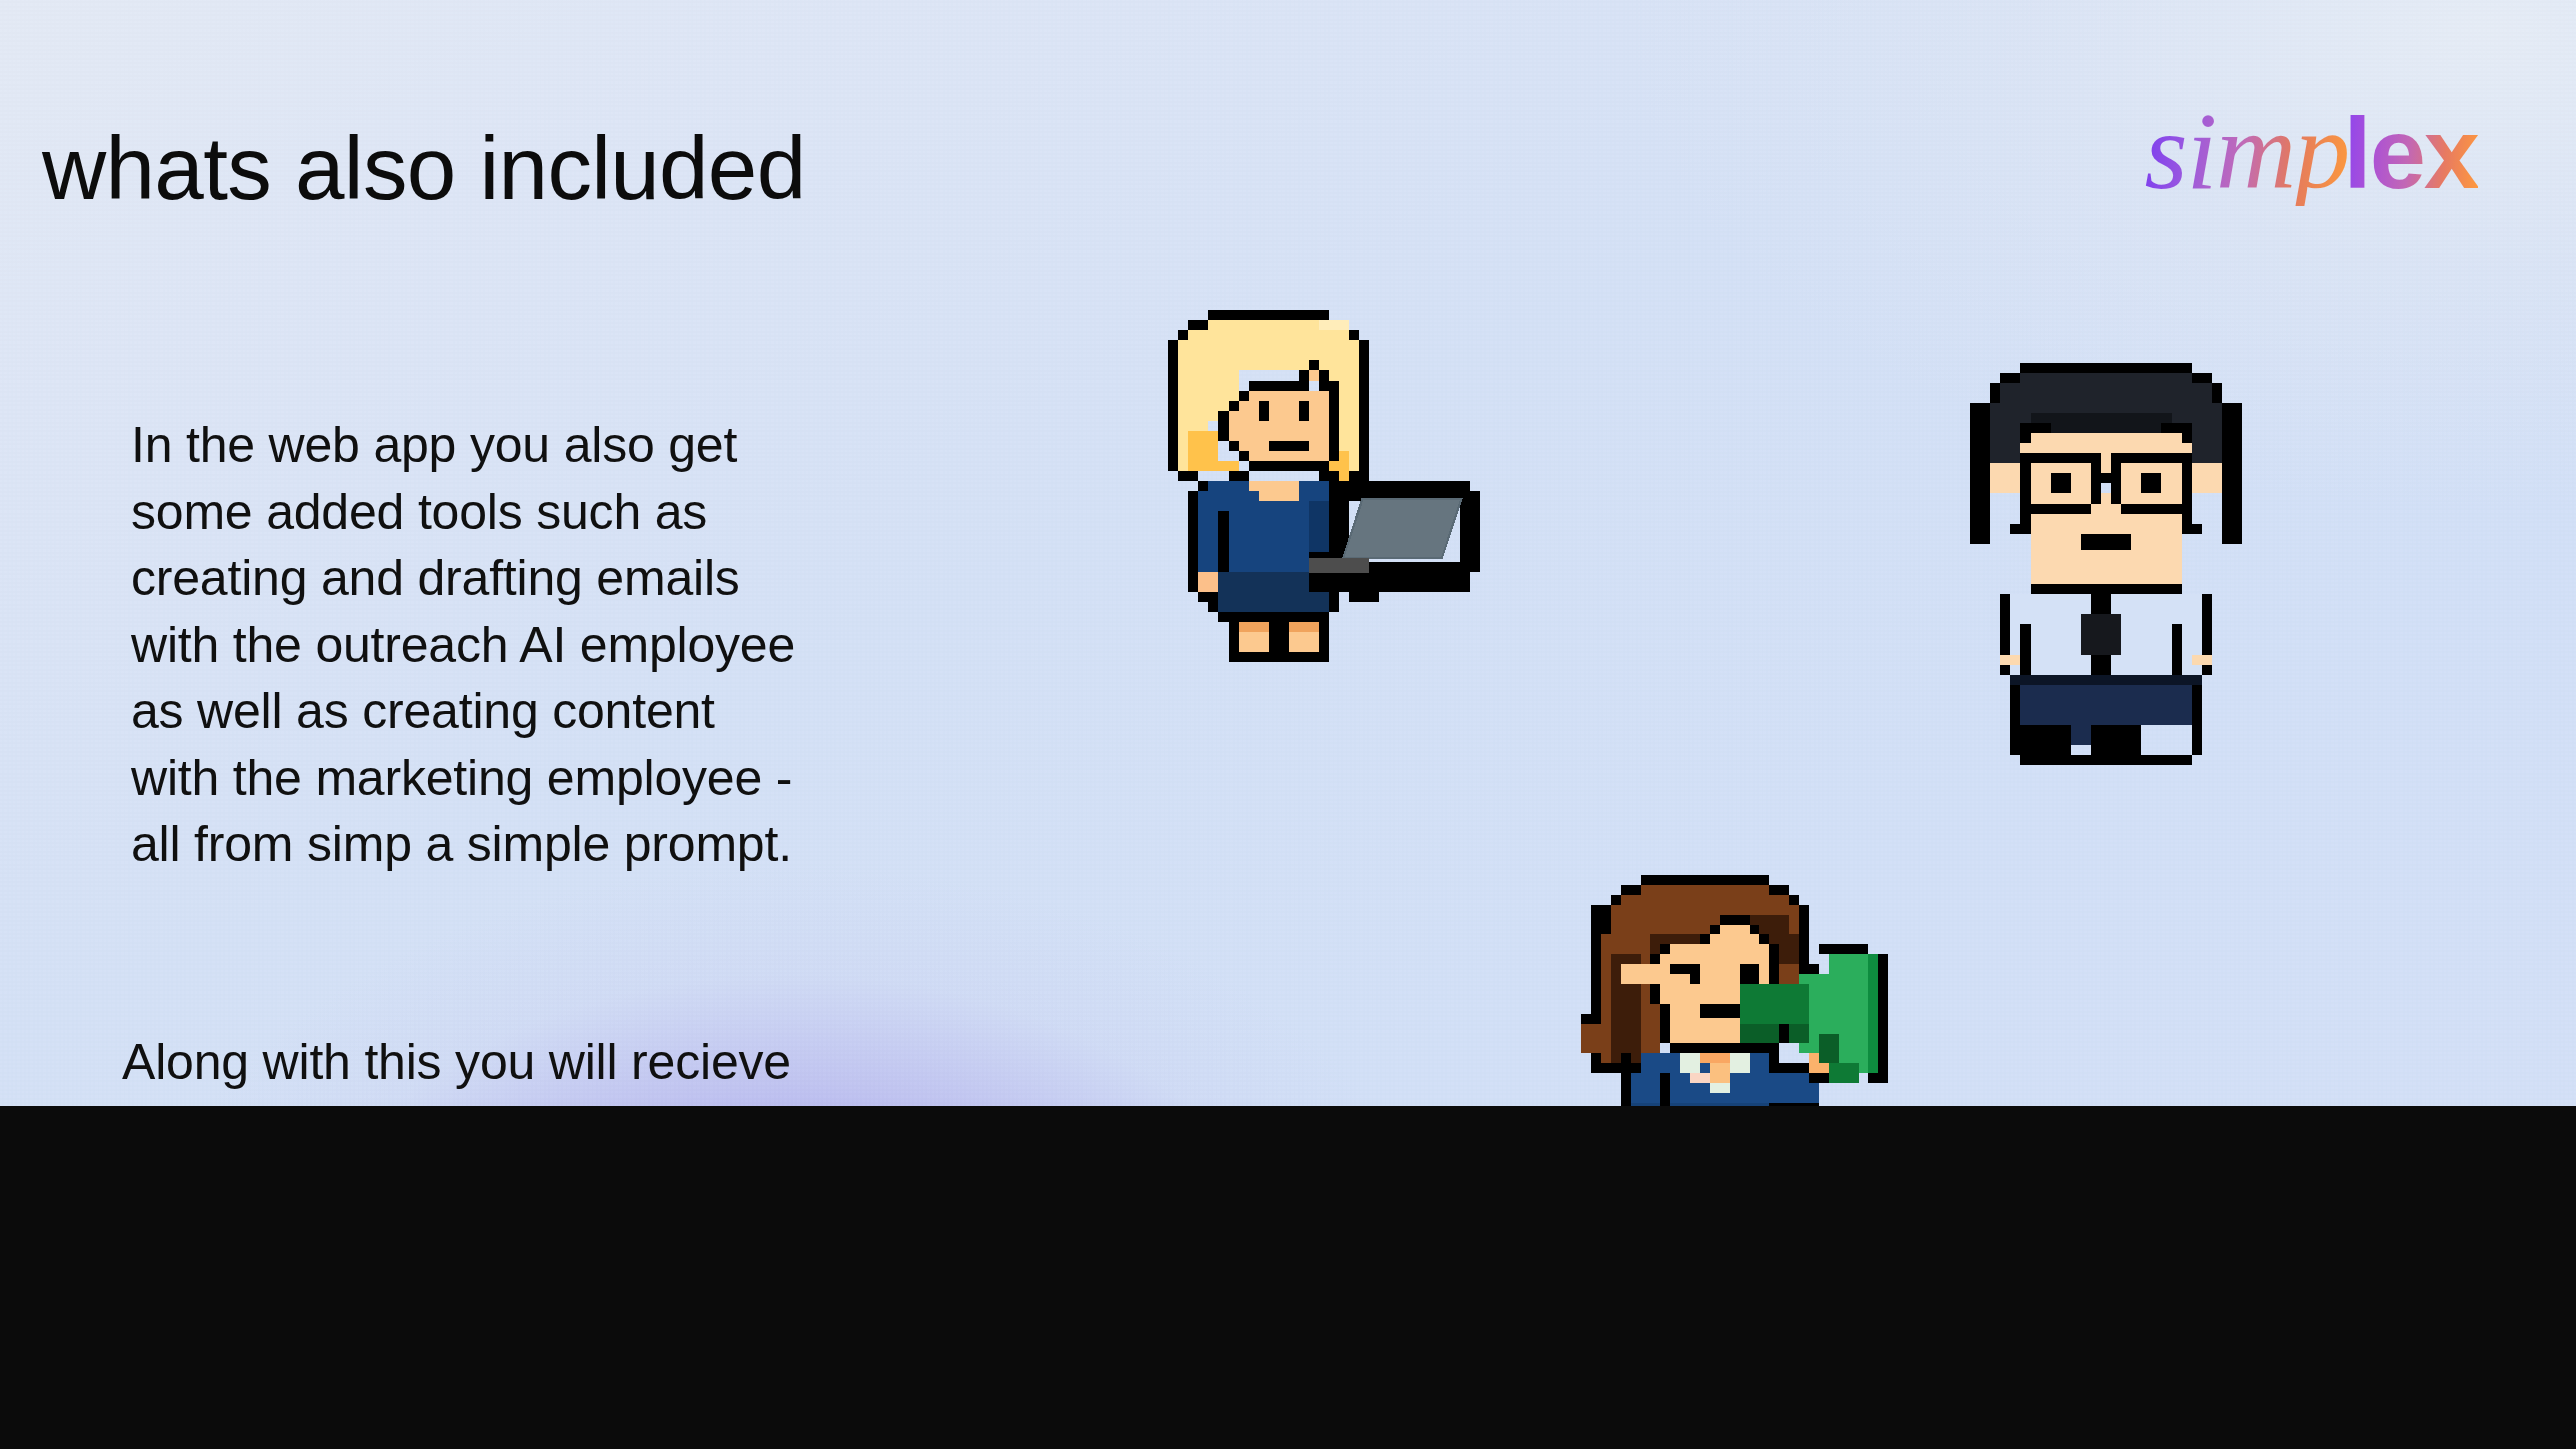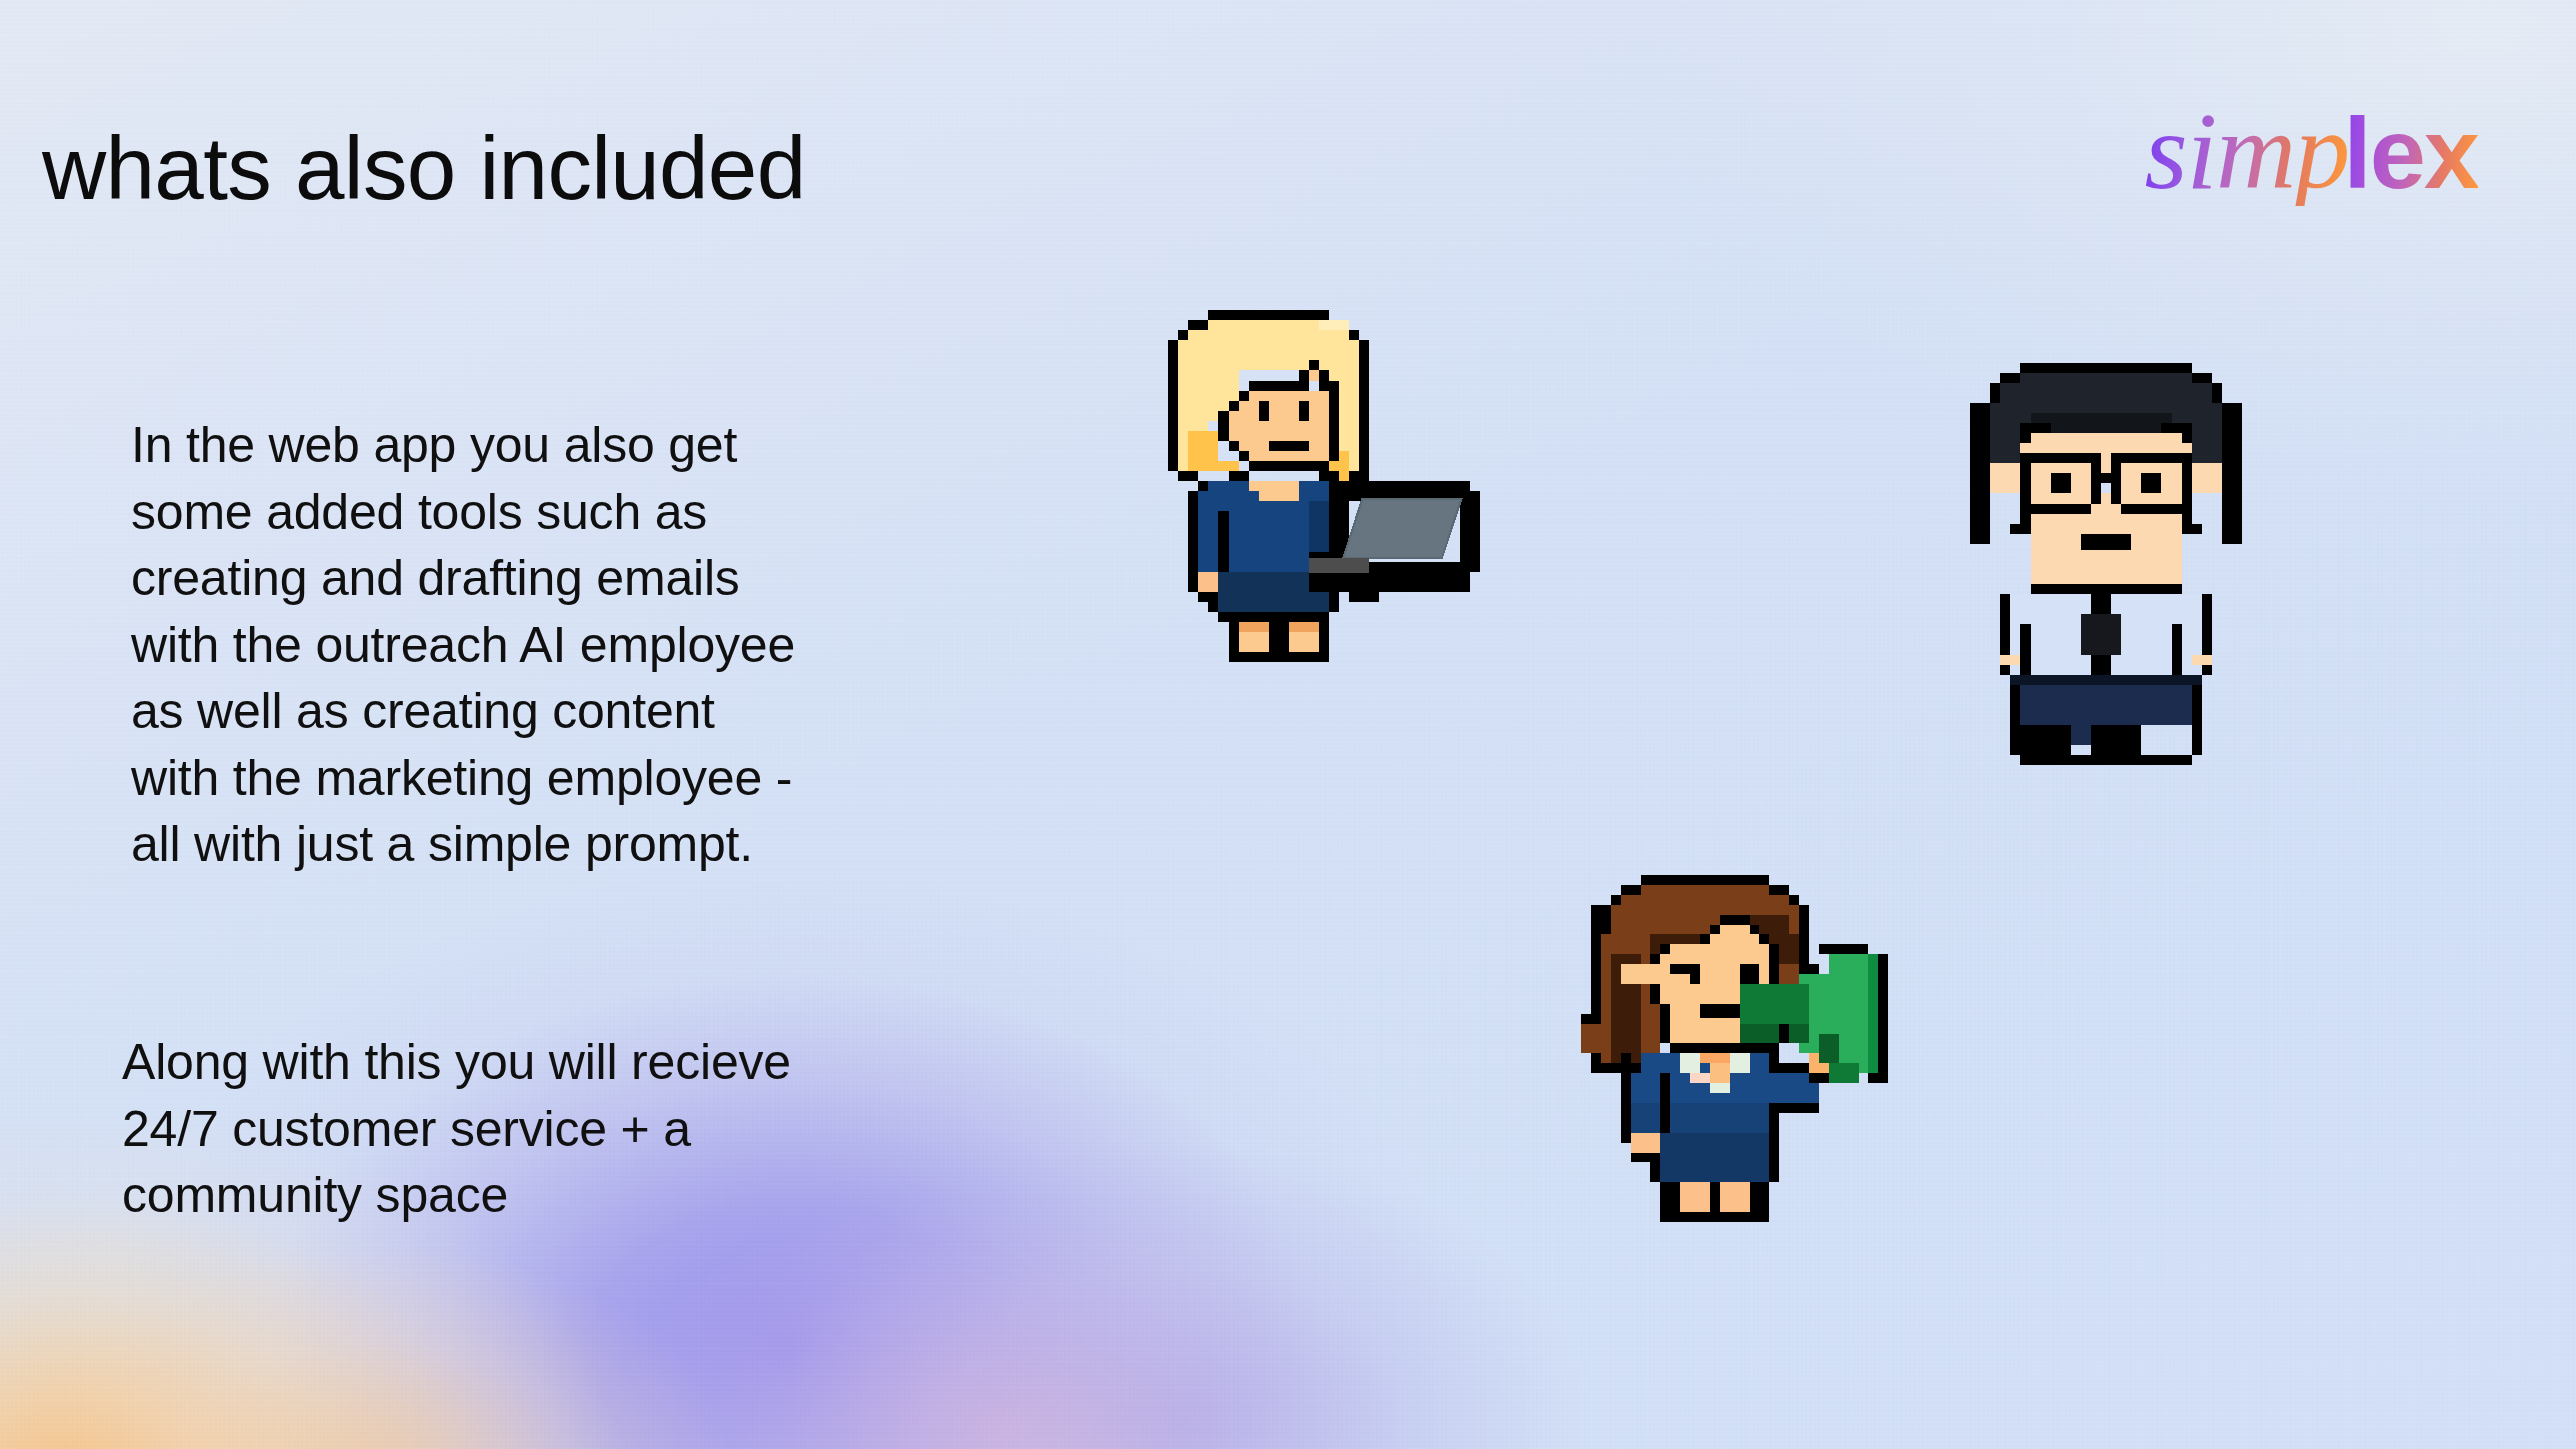--- a/index.html
+++ b/index.html
@@ -4,21 +4,21 @@
 <title>whats also included</title>
 <style>
   html, body {
     margin: 0;
     padding: 0;
     background: #0b0b0b;
   }
   #slide {
     position: relative;
     width: 2576px;
-    height: 1449px;
+    height: 1106px;
     overflow: hidden;
     background: #d4e1f6;
     font-family: "Liberation Sans", "DejaVu Sans", sans-serif;
   }
 
   
   .bg-layer {
     position: absolute;
     inset: 0;
     pointer-events: none;
@@ -171,21 +171,21 @@
     <span class="simp">simp</span>
       <span class="lex">lex</span>
   </div>
 
   <p class="para" id="para-1">In the web app you also get
 some added tools such as
 creating and drafting emails
 with the outreach AI employee
 as well as creating content
 with the marketing employee -
-all with just a simple prompt.</p>
+all from simp a simple prompt.</p>
   <p class="para" id="para-2">Along with this you will recieve
 24/7 customer service + a
 community space</p>
 
   <svg class="pixfig" id="char-analyst" viewBox="0 0 35 48">
     <g shape-rendering="crispEdges">
 
       <rect x="7" y="0" width="12" height="1" fill="#000"></rect>
       <rect x="5" y="1" width="2" height="1" fill="#000"></rect>
       <rect x="19" y="1" width="2" height="1" fill="#000"></rect>

